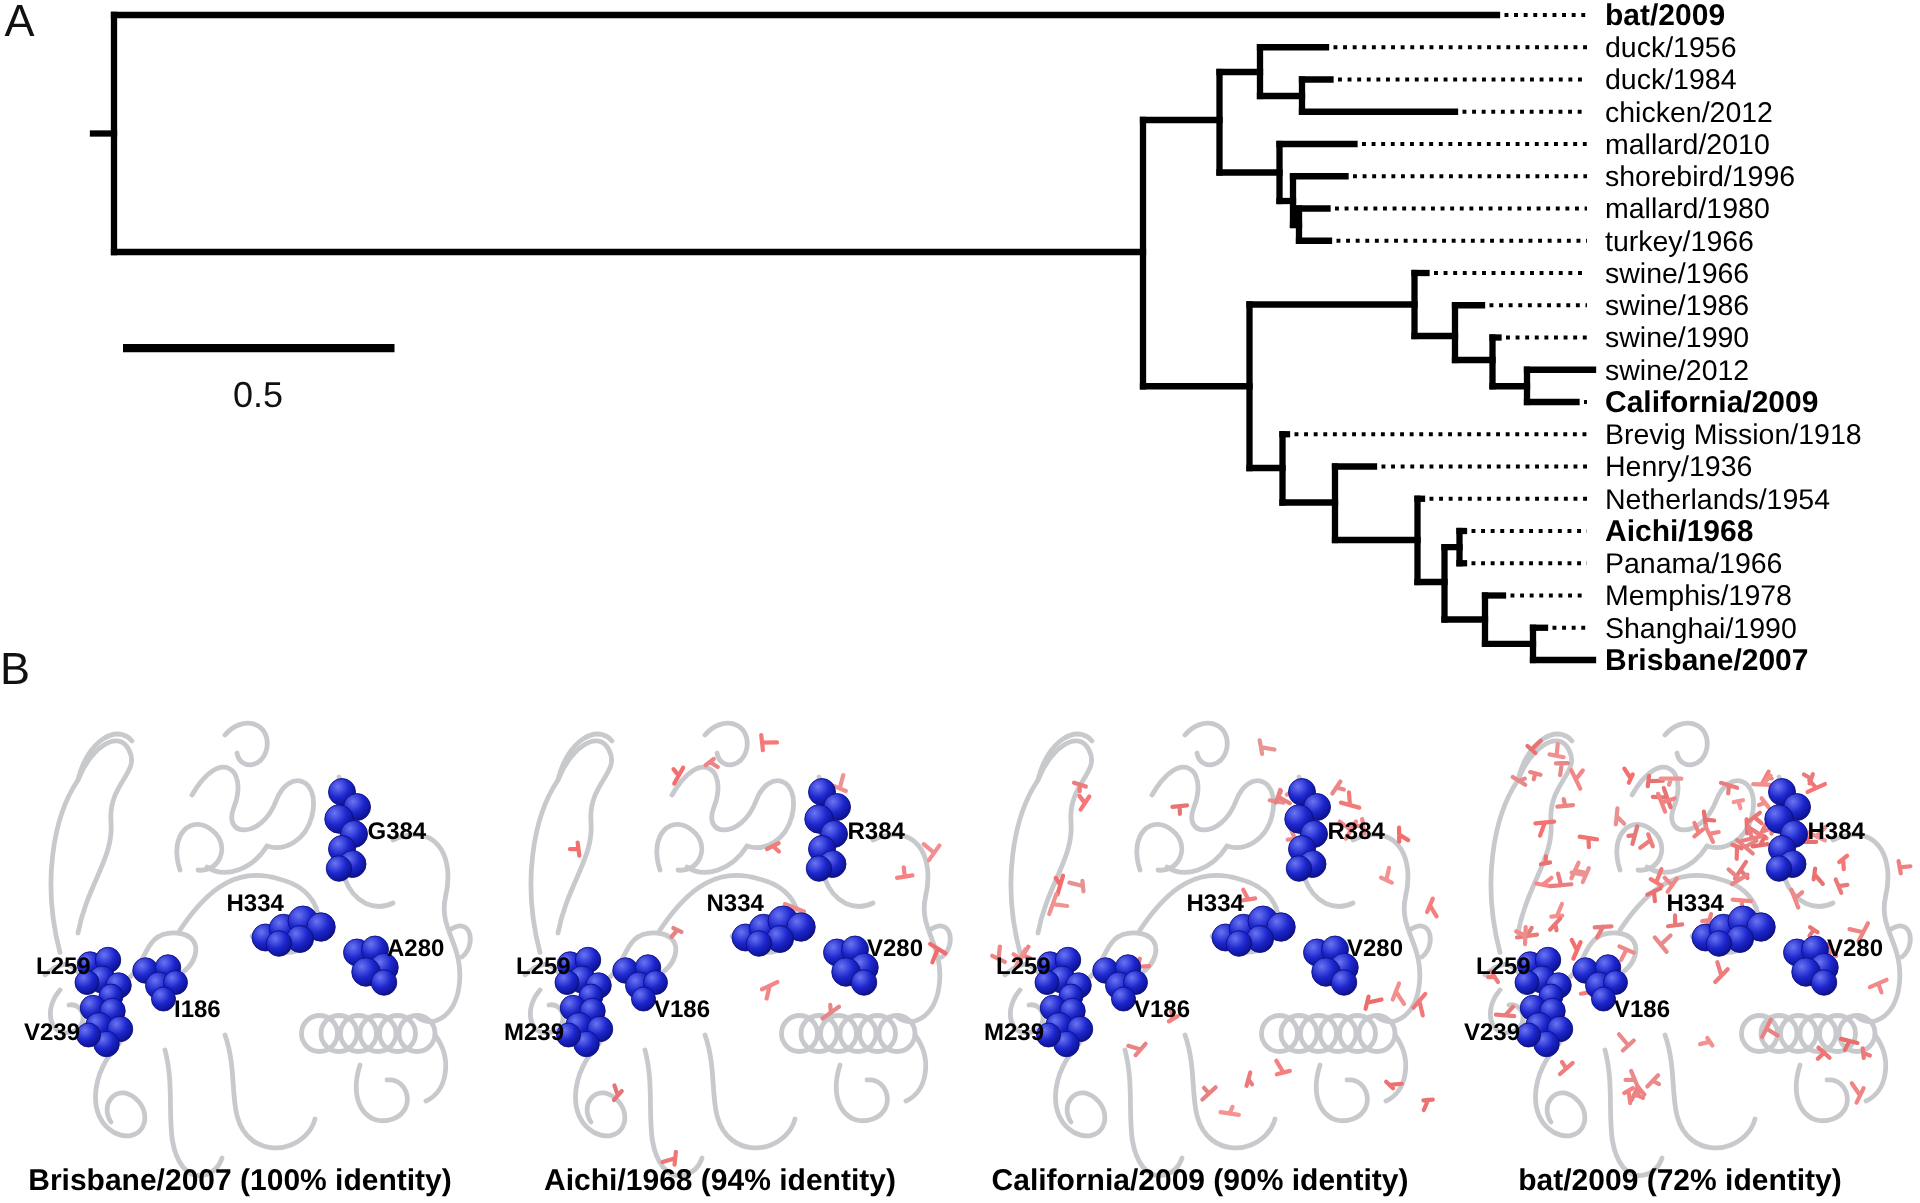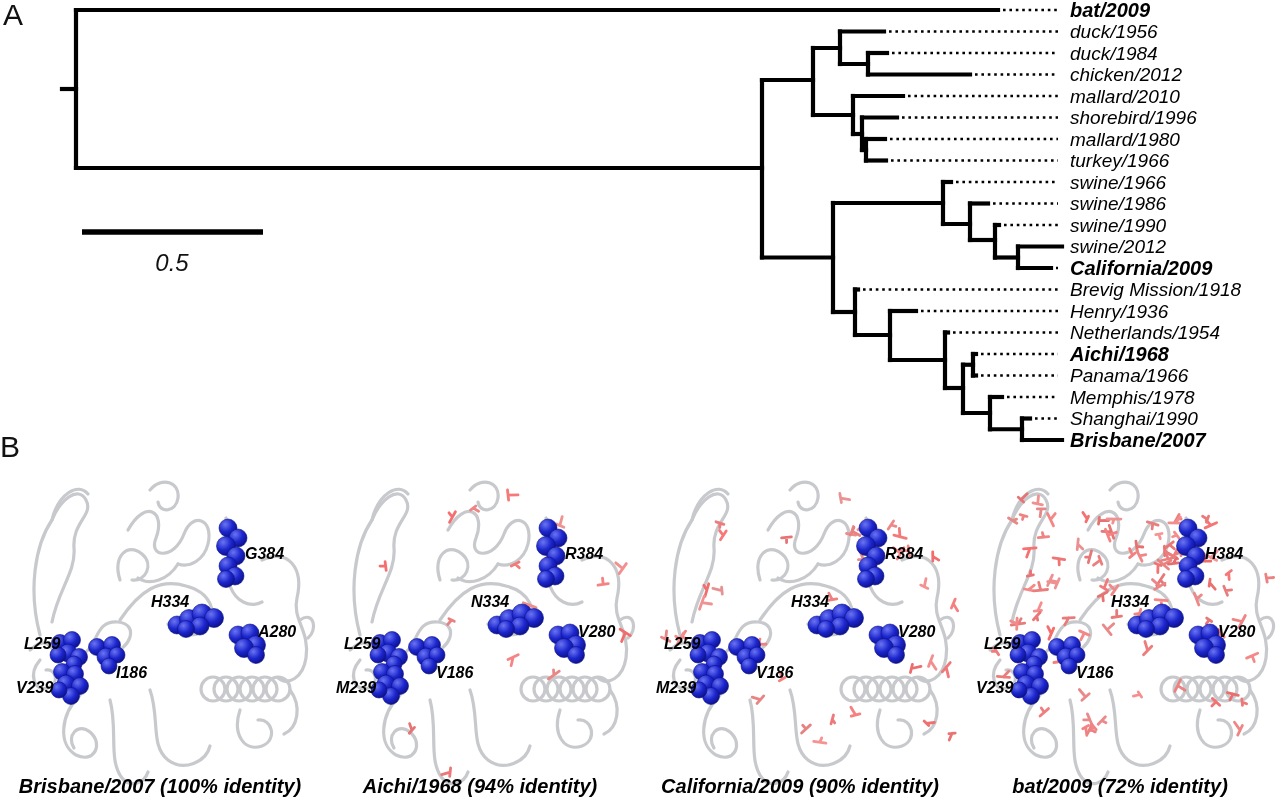--- a/index.html
+++ b/index.html
@@ -1,23 +1,23 @@
 <!DOCTYPE html>
 <html><head>
 <meta charset="utf-8">
 <style>
   html,body{margin:0;padding:0;background:#ffffff;}
   body{width:1280px;height:802px;position:relative;overflow:hidden;
        font-family:"Liberation Sans", sans-serif;}
   .panel-letter{position:absolute;font-size:30px;color:#111;line-height:1;}
   #panel-a-letter{left:3px;top:0px;}
   #panel-b-letter{left:0px;top:432px;}
-  #tree-container{position:absolute;left:0;top:0;width:1280px;height:458px;font-style:italic;}
+  #tree-container{position:absolute;left:0;top:0;width:1280px;height:458px;}
   #structures-container{position:absolute;left:0;top:460px;width:1280px;height:342px;display:flex;}
-  .structure{width:320px;height:342px;position:relative;font-style:italic;}
+  .structure{width:320px;height:342px;position:relative;}
   svg text{font-family:"Liberation Sans", sans-serif;}
 </style>
 </head>
 <body>
 
 <div class="panel-letter" id="panel-a-letter">A</div>
 <div class="panel-letter" id="panel-b-letter">B</div>
 
 <div id="tree-container"><svg width="1280" height="458" viewBox="0 0 1280 458">
       <g stroke="#000000" stroke-width="4.2" stroke-linecap="square">

